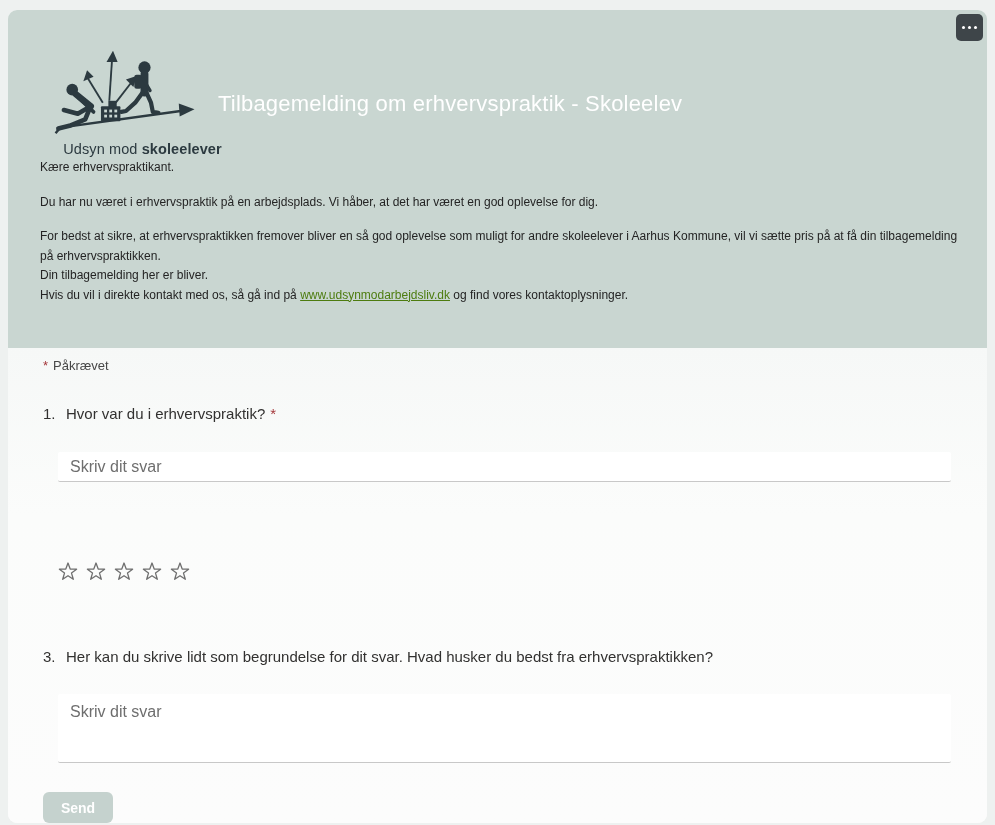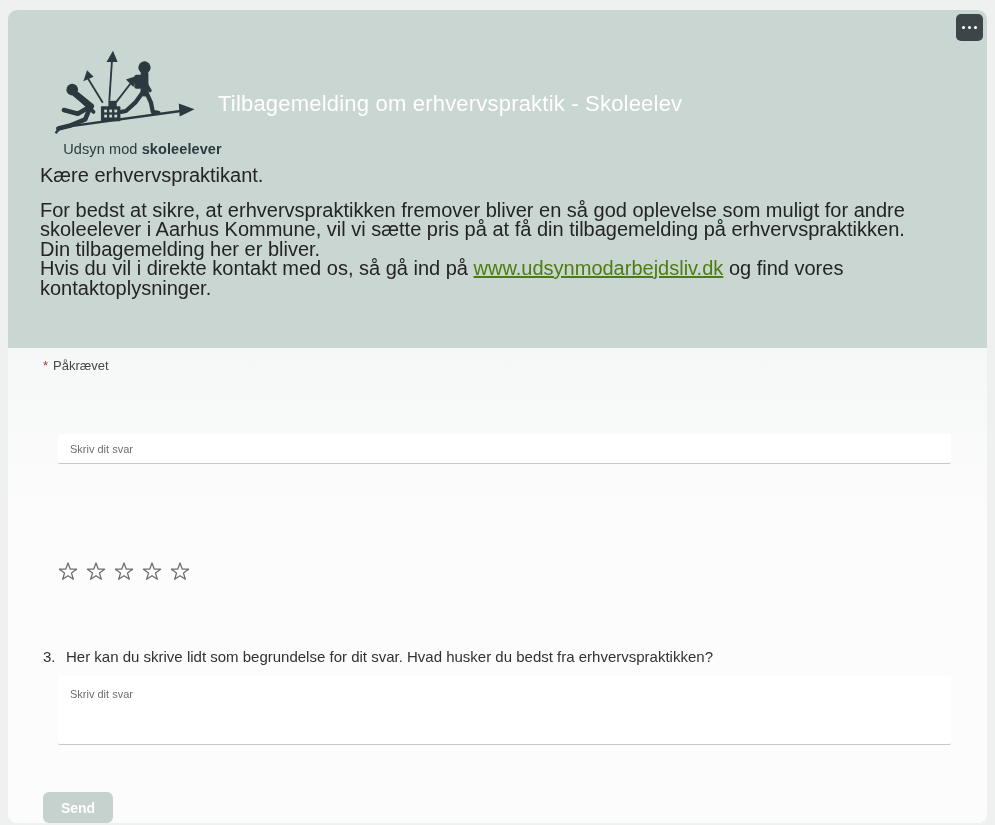--- a/index.html
+++ b/index.html
@@ -32,39 +32,39 @@
     margin-top:1px;padding-left:24px;text-align:center;
     font-size:14.5px;color:#2c3a40;letter-spacing:0.1px;
   }
   .logo-caption b{font-weight:bold;}
   .page-title{
     position:absolute;left:210px;top:76px;width:740px;
     font-size:22px;font-weight:300;color:#ffffff;letter-spacing:0.2px;
     line-height:36px;
   }
   .intro{
-    position:absolute;left:32px;top:156px;width:927px;
-    font-size:20px;line-height:19.5px;color:#242424;
+    position:absolute;left:32px;top:148px;width:927px;
+    font-size:12px;line-height:19.5px;color:#242424;
   }
   .intro p{margin:0 0 15px 0;}
   .intro a{color:#4d7c0f;text-decoration:underline;cursor:pointer;}
   .required-note{
     position:absolute;left:35px;top:348px;font-size:13px;color:#474747;
   }
   .req-star{color:#a4373a;margin-right:5px;font-size:13px;}
   .q-label{
     position:absolute;left:35px;font-size:15px;color:#323130;line-height:20px;width:910px;
   }
   .q-num{display:inline-block;min-width:17px;margin-right:6px;}
   .q-req{color:#a4373a;padding-left:5px;}
   .txt-input{
     position:absolute;left:50px;width:893px;box-sizing:border-box;
     background:#ffffff;border:none;border-bottom:1px solid #c8c8c8;
     border-radius:2px;font-family:"Liberation Sans",sans-serif;
-    font-size:11px;color:#4c1d95;outline:none;
+    font-size:16px;color:#4c1d95;outline:none;margin-top:18px;
   }
   .txt-input::placeholder{color:#6e6e6e;opacity:1;}
   #q1-input{top:424px;height:30px;padding:0 12px;}
   #q3-input{top:666px;height:69px;padding:9px 12px;resize:none;line-height:18px;}
   .stars{
     position:absolute;left:50px;top:551px;display:flex;gap:8px;
   }
   .star{width:20px;height:21px;cursor:pointer;display:block;}
   .star polygon{fill:none;stroke:#6f6f6f;stroke-width:1.3;stroke-linejoin:round;}
   .send-btn{
@@ -128,30 +128,34 @@
       <path class="stroke-ink" d="M106,48 L98,59 L88,68 L83,69" stroke-width="4.6" stroke-linecap="round" stroke-linejoin="round"></path>
       <path class="stroke-ink" d="M110,48 L115,59 L117,69 L123,70" stroke-width="4.6" stroke-linecap="round" stroke-linejoin="round"></path>
     </svg>
     <div class="logo-caption"><span>Udsyn mod</span>&nbsp;<b>skoleelever</b></div>
   </div>
 
   <div class="page-title">Tilbagemelding om erhvervspraktik - Skoleelev</div>
 
   <div class="intro">
     <p>Kære erhvervspraktikant.</p>
+    <p>Du har nu været i erhvervspraktik på en arbejdsplads. Vi håber, at det har været en god oplevelse for dig.</p>
     <p><span>For bedst at sikre, at erhvervspraktikken fremover bliver en så god oplevelse som muligt for andre skoleelever i Aarhus Kommune, vil vi sætte pris på at få din tilbagemelding på erhvervspraktikken.</span><br>
       <span>Din tilbagemelding her er bliver.</span><br>
       <span>Hvis du vil i direkte kontakt med os, så gå ind på</span>
       <a>www.udsynmodarbejdsliv.dk</a>
       <span>og find vores kontaktoplysninger.</span>
     </p>
   </div>
 
   <div class="required-note"><span class="req-star">*</span><span>Påkrævet</span></div>
 
+  <div class="q-label" style="top:394px;">
+    <span class="q-num">1.</span><span>Hvor var du i erhvervspraktik?</span><span class="q-req">*</span>
+  </div>
   <input id="q1-input" class="txt-input" type="text" placeholder="Skriv dit svar" style="">
 
   <div class="stars">
     <svg class="star" viewBox="0 0 20 21">
         <polygon points="10,2 12.2,8 18.6,8.2 13.5,12.1 15.3,18.3 10,14.7 4.7,18.3 6.5,12.1 1.4,8.2 7.8,8"></polygon>
       </svg>
     <svg class="star" viewBox="0 0 20 21">
         <polygon points="10,2 12.2,8 18.6,8.2 13.5,12.1 15.3,18.3 10,14.7 4.7,18.3 6.5,12.1 1.4,8.2 7.8,8"></polygon>
       </svg>
     <svg class="star" viewBox="0 0 20 21">

